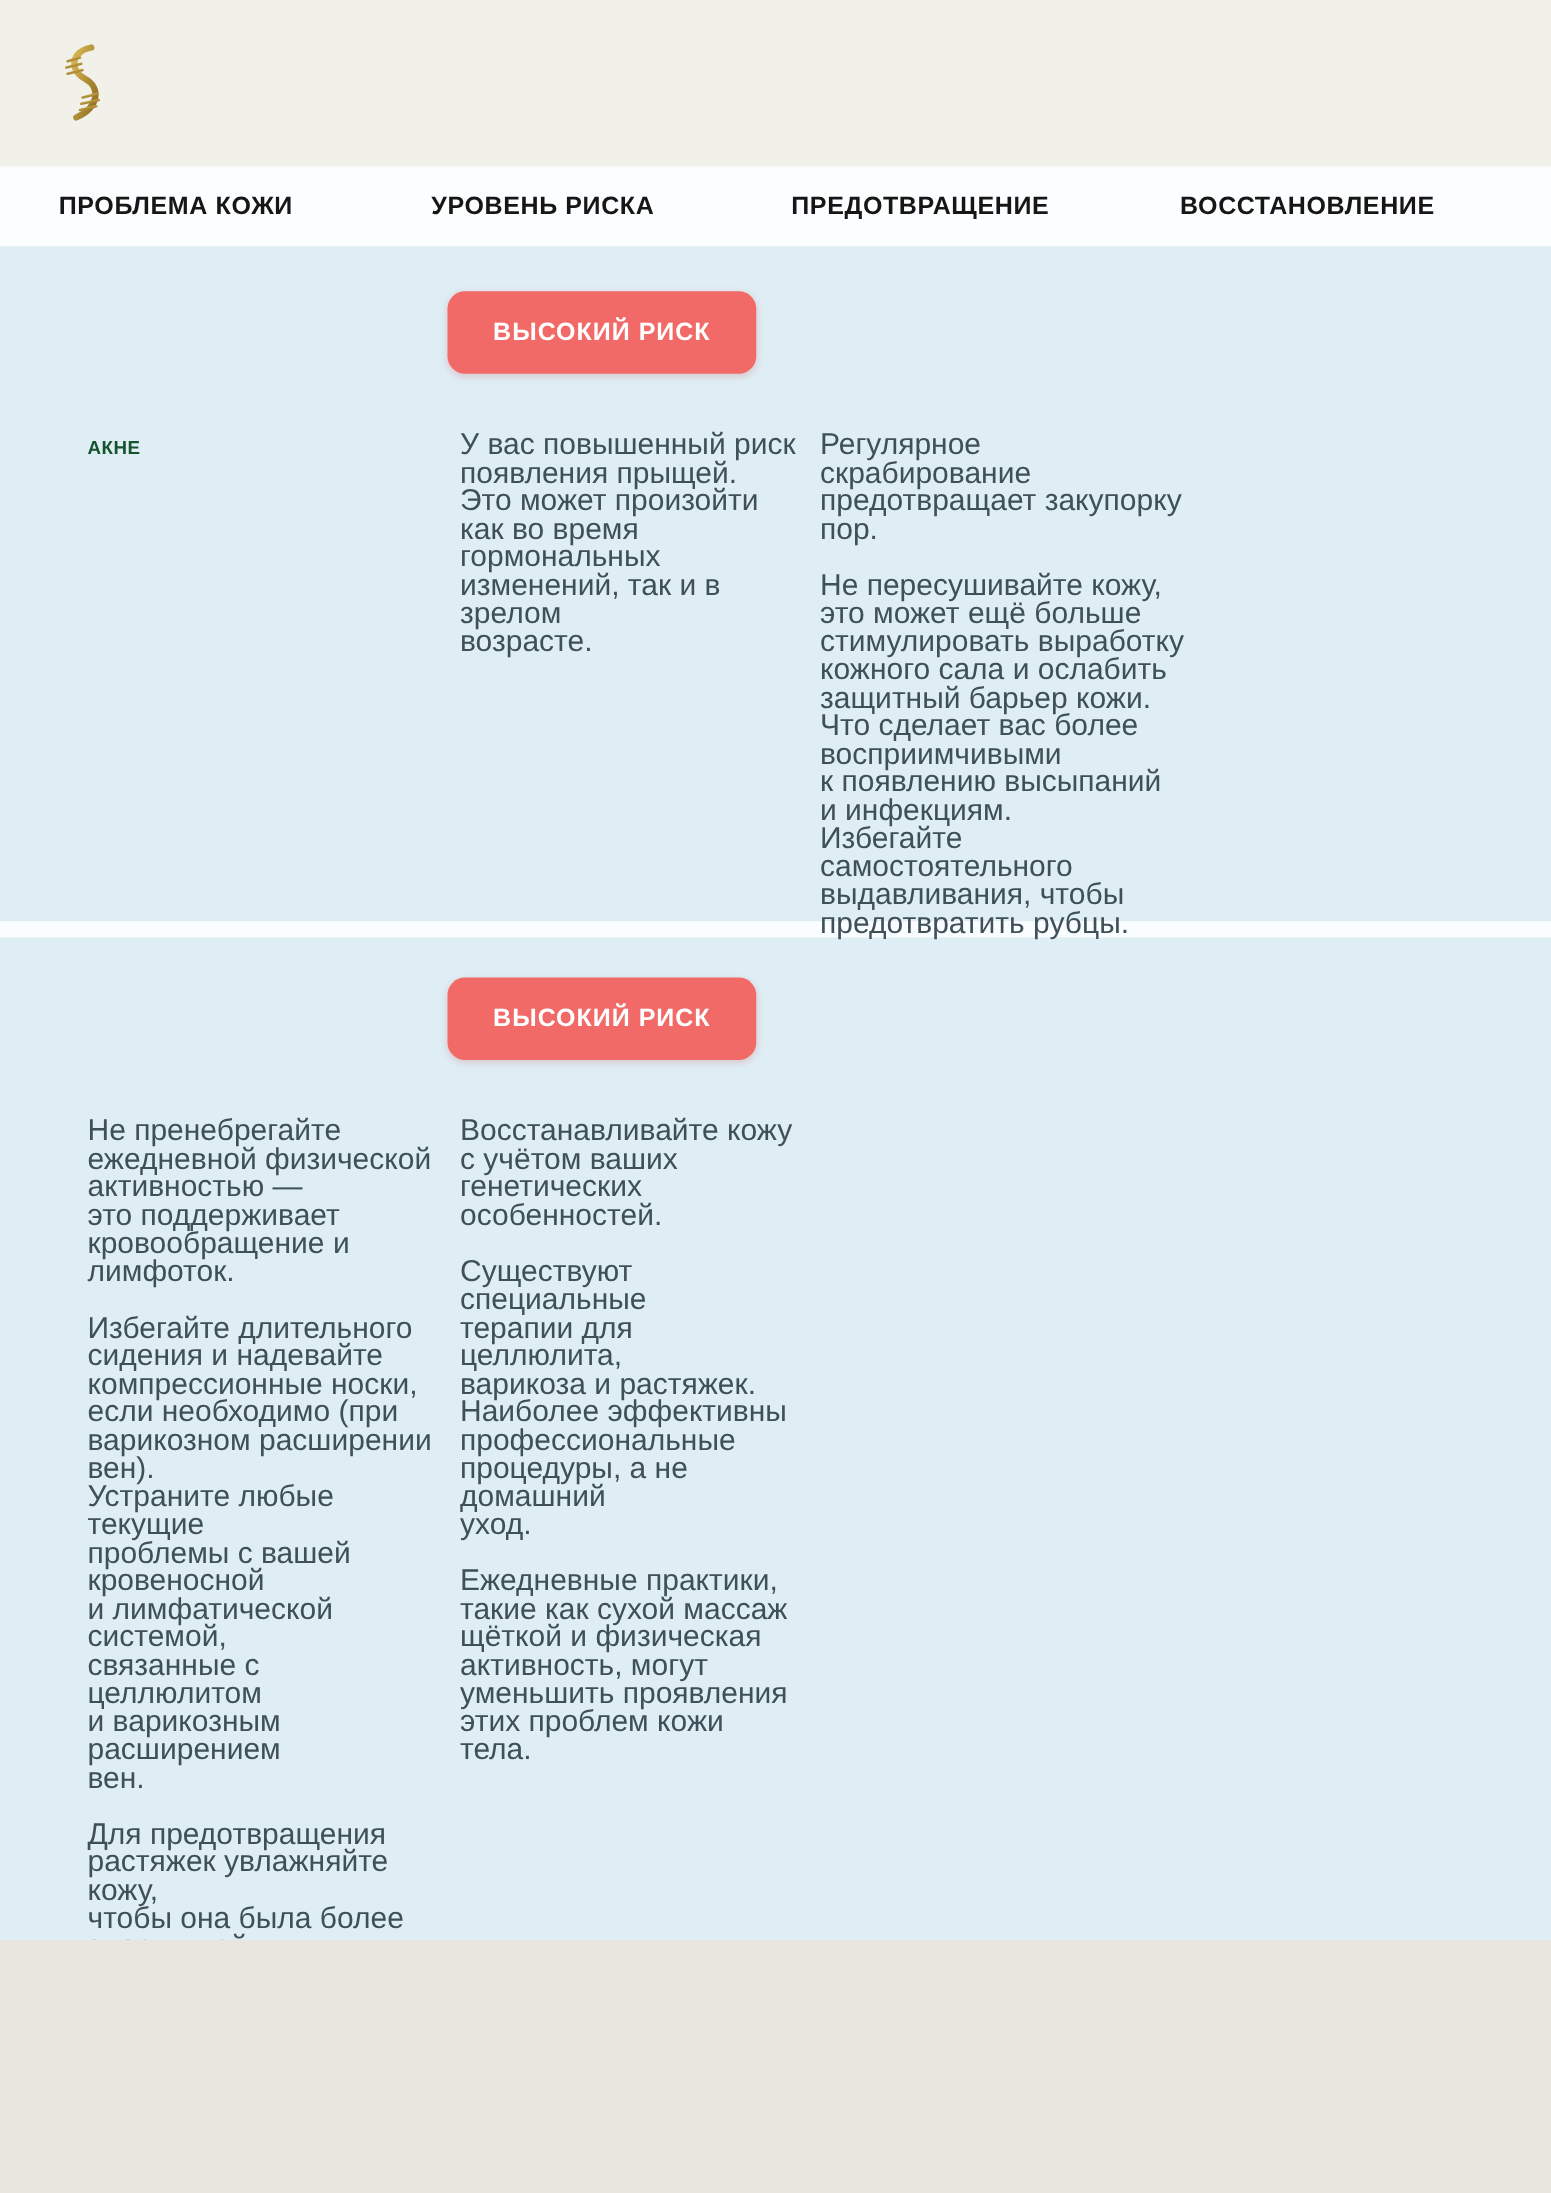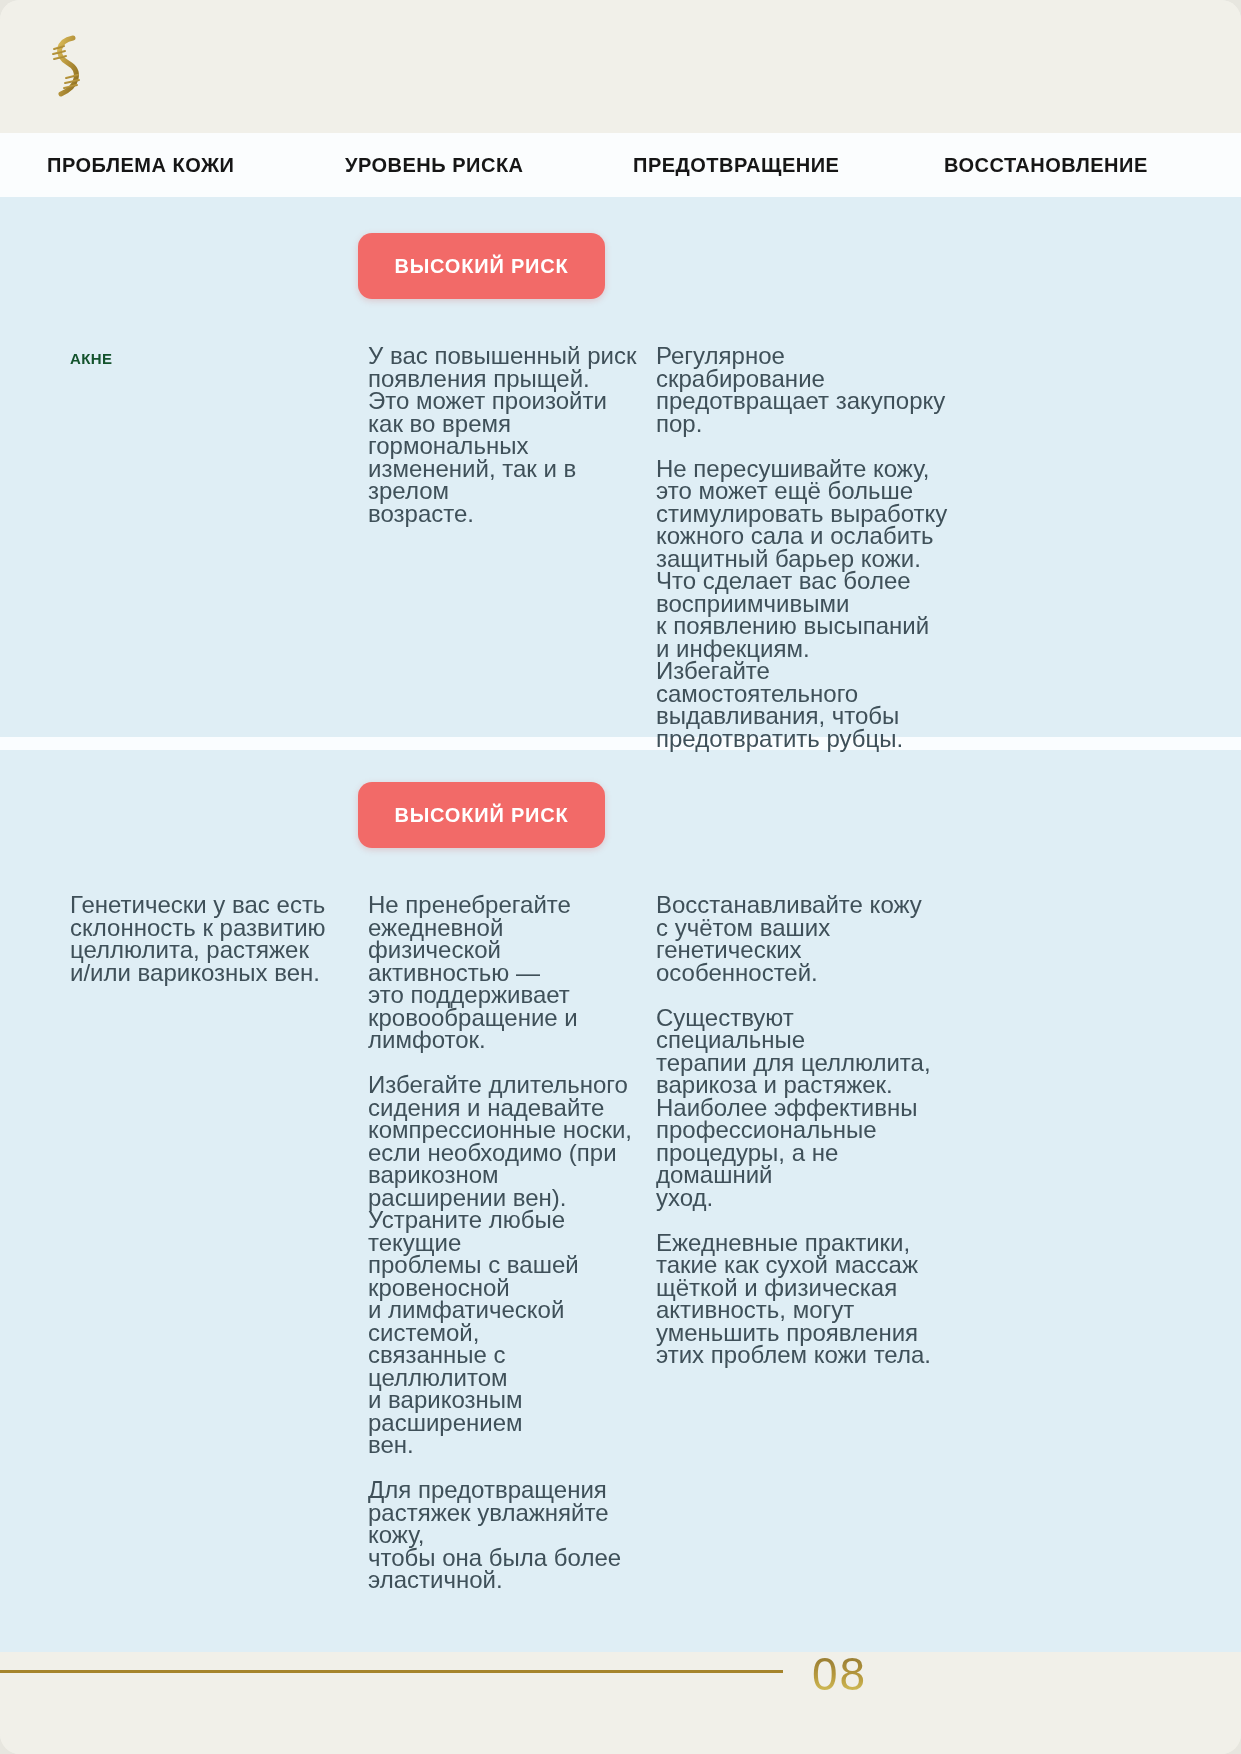--- a/index.html
+++ b/index.html
@@ -1,25 +1,24 @@
 <!DOCTYPE html>
 <html lang="ru"><head>
 <meta charset="utf-8">
 <style>
   * { margin: 0; padding: 0; box-sizing: border-box; }
   html, body { background: #e7e6df; }
   body { font-family: "Liberation Sans", sans-serif; }
 
   .page {
-    width: 1241px; height: 1754px;
+    width: 1241px; height: 1552px;
     margin: 0 auto;
     background: #f1f0e9;
     position: relative;
     overflow: hidden;
-    border-radius: 20px;
   }
 
   
   .top-band { height: 133px; position: relative; background: #f1f0e9; }
   .logo { position: absolute; left: 48px; top: 34px; width: 36px; height: 66px; }
 
   
   .thead {
     height: 64px;
     background: #fbfdfe;
@@ -166,24 +165,20 @@
     </div>
   </section>
 
   <div class="panel-gap"></div>
 
   <section class="panel panel-2">
     <div class="badge">
       <span class="badge-label">ВЫСОКИЙ РИСК</span>
     </div>
     <div class="row">
-      <div class="cell body-text">Генетически у вас есть
-склонность к развитию
-целлюлита, растяжек
-и/или варикозных вен.</div>
       <div class="cell body-text">Не пренебрегайте
 ежедневной физической
 активностью —
 это поддерживает
 кровообращение и лимфоток.
 
 Избегайте длительного
 сидения и надевайте
 компрессионные носки,
 если необходимо (при

